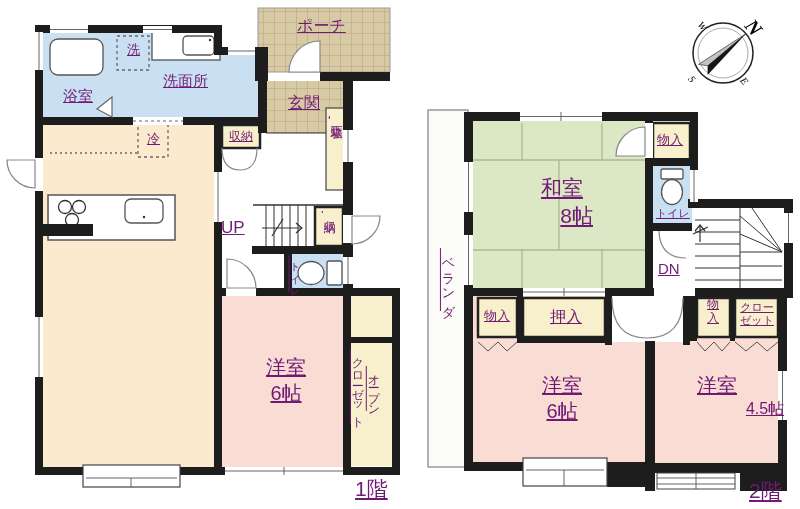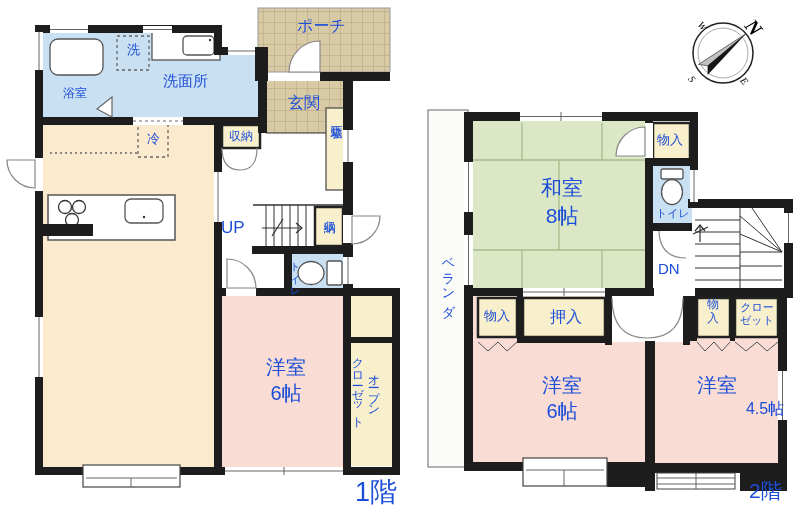--- a/index.html
+++ b/index.html
@@ -1,19 +1,19 @@
 <!DOCTYPE html>
 <html><head>
 <meta charset="utf-8">
 <style>
   html,body{margin:0;padding:0;background:#fff;}
   .plan{position:relative;width:800px;height:509px;background:#fff;overflow:hidden;
         font-family:"Liberation Sans",sans-serif;color:#1a1a1a;}
   .plan svg{position:absolute;left:0;top:0;}
-  .lbl{position:absolute;white-space:pre;line-height:1.15;color:#1d4ed8;}
+  .lbl{position:absolute;white-space:pre;line-height:1.15;color:#701a75;text-decoration:underline;}
   .v{writing-mode:vertical-rl;letter-spacing:1px;}
   .c{text-align:center;}
 </style>
 </head>
 <body>
 
 <div class="plan">
 
 <svg width="800" height="509" viewBox="0 0 800 509">
   <defs>
@@ -223,37 +223,37 @@
       <text x="-34" y="2" text-anchor="middle" font-size="10" font-style="italic" font-family="Liberation Serif, serif">W</text>
       <text x="0" y="44" text-anchor="middle" font-size="10" font-style="italic" font-family="Liberation Serif, serif">S</text>
       <text x="35" y="5" text-anchor="middle" font-size="10" font-style="italic" font-family="Liberation Serif, serif">E</text>
     </g>
   </g>
 </svg>
 
 <div class="lbl" style="left:297px;top:17px;font-size:16px;">ポーチ</div>
 <div class="lbl" style="left:288px;top:94px;font-size:16px;">玄関</div>
 <div class="lbl v" style="left:329px;top:116px;font-size:12px;">下駄箱</div>
-<div class="lbl" style="left:63px;top:87px;font-size:12px;text-align:right;">浴室</div>
+<div class="lbl" style="left:63px;top:87px;font-size:15px;text-align:right;">浴室</div>
 <div class="lbl" style="left:127px;top:43px;font-size:13px;">洗</div>
 <div class="lbl" style="left:163px;top:72px;font-size:15px;">洗面所</div>
 <div class="lbl" style="left:229px;top:130px;font-size:12px;">収納</div>
 <div class="lbl" style="left:147px;top:132px;font-size:13px;">冷</div>
 <div class="lbl" style="left:221px;top:218px;font-size:17px;">UP</div>
 <div class="lbl v" style="left:322px;top:211px;font-size:12px;">収納</div>
 <div class="lbl v" style="left:289px;top:255px;font-size:10px;">トイレ</div>
 <div class="lbl c" style="left:263px;top:356px;width:46px;font-size:20px;">洋室</div>
 <div class="lbl c" style="left:263px;top:382px;width:46px;font-size:20px;">6帖</div>
 <div class="lbl v" style="left:366px;top:366px;font-size:12px;">オープン</div>
 <div class="lbl v" style="left:350px;top:349px;font-size:12px;">クローゼット</div>
-<div class="lbl" style="left:355px;top:477px;font-size:27px;">1階</div>
+<div class="lbl" style="left:355px;top:477px;font-size:21px;">1階</div>
 
 <div class="lbl v" style="left:440px;top:248px;font-size:13px;">ベランダ</div>
 <div class="lbl c" style="left:531px;top:176px;width:62px;font-size:21px;">和室</div>
-<div class="lbl c" style="left:531px;top:204px;width:62px;font-size:21px;">8帖</div>
+<div class="lbl c" style="left:531px;top:204px;width:62px;font-size:21px;text-align:right;">8帖</div>
 <div class="lbl" style="left:657px;top:133px;font-size:13px;">物入</div>
 <div class="lbl" style="left:656px;top:207px;font-size:11px;">トイレ</div>
 <div class="lbl" style="left:658px;top:260px;font-size:15px;">DN</div>
 <div class="lbl" style="left:484px;top:309px;font-size:13px;">物入</div>
 <div class="lbl" style="left:550px;top:308px;font-size:16px;">押入</div>
 <div class="lbl" style="left:707px;top:298px;width:14px;font-size:12px;white-space:normal;">物入</div>
 <div class="lbl c" style="left:736px;top:301px;width:42px;font-size:11px;white-space:normal;line-height:1.2;">クローゼット</div>
 <div class="lbl c" style="left:531px;top:374px;width:62px;font-size:20px;">洋室</div>
 <div class="lbl c" style="left:531px;top:400px;width:62px;font-size:20px;">6帖</div>
 <div class="lbl c" style="left:686px;top:374px;width:62px;font-size:20px;">洋室</div>

